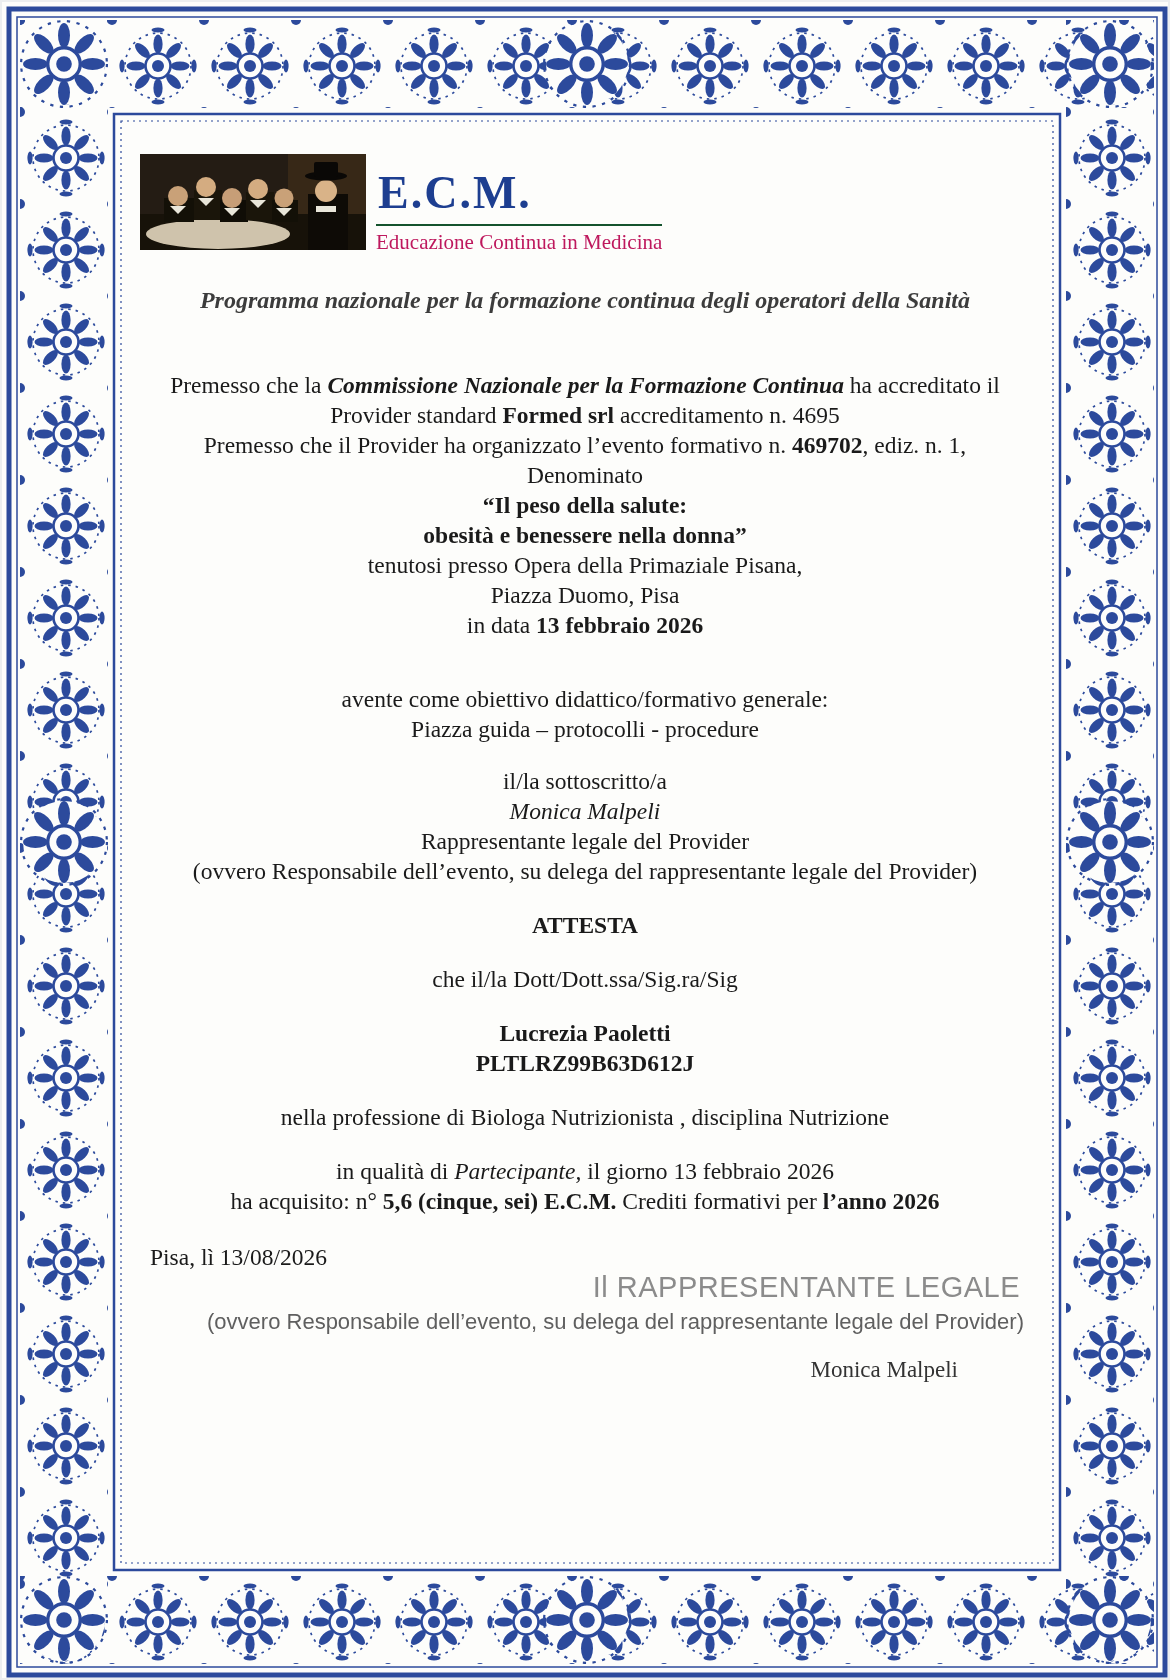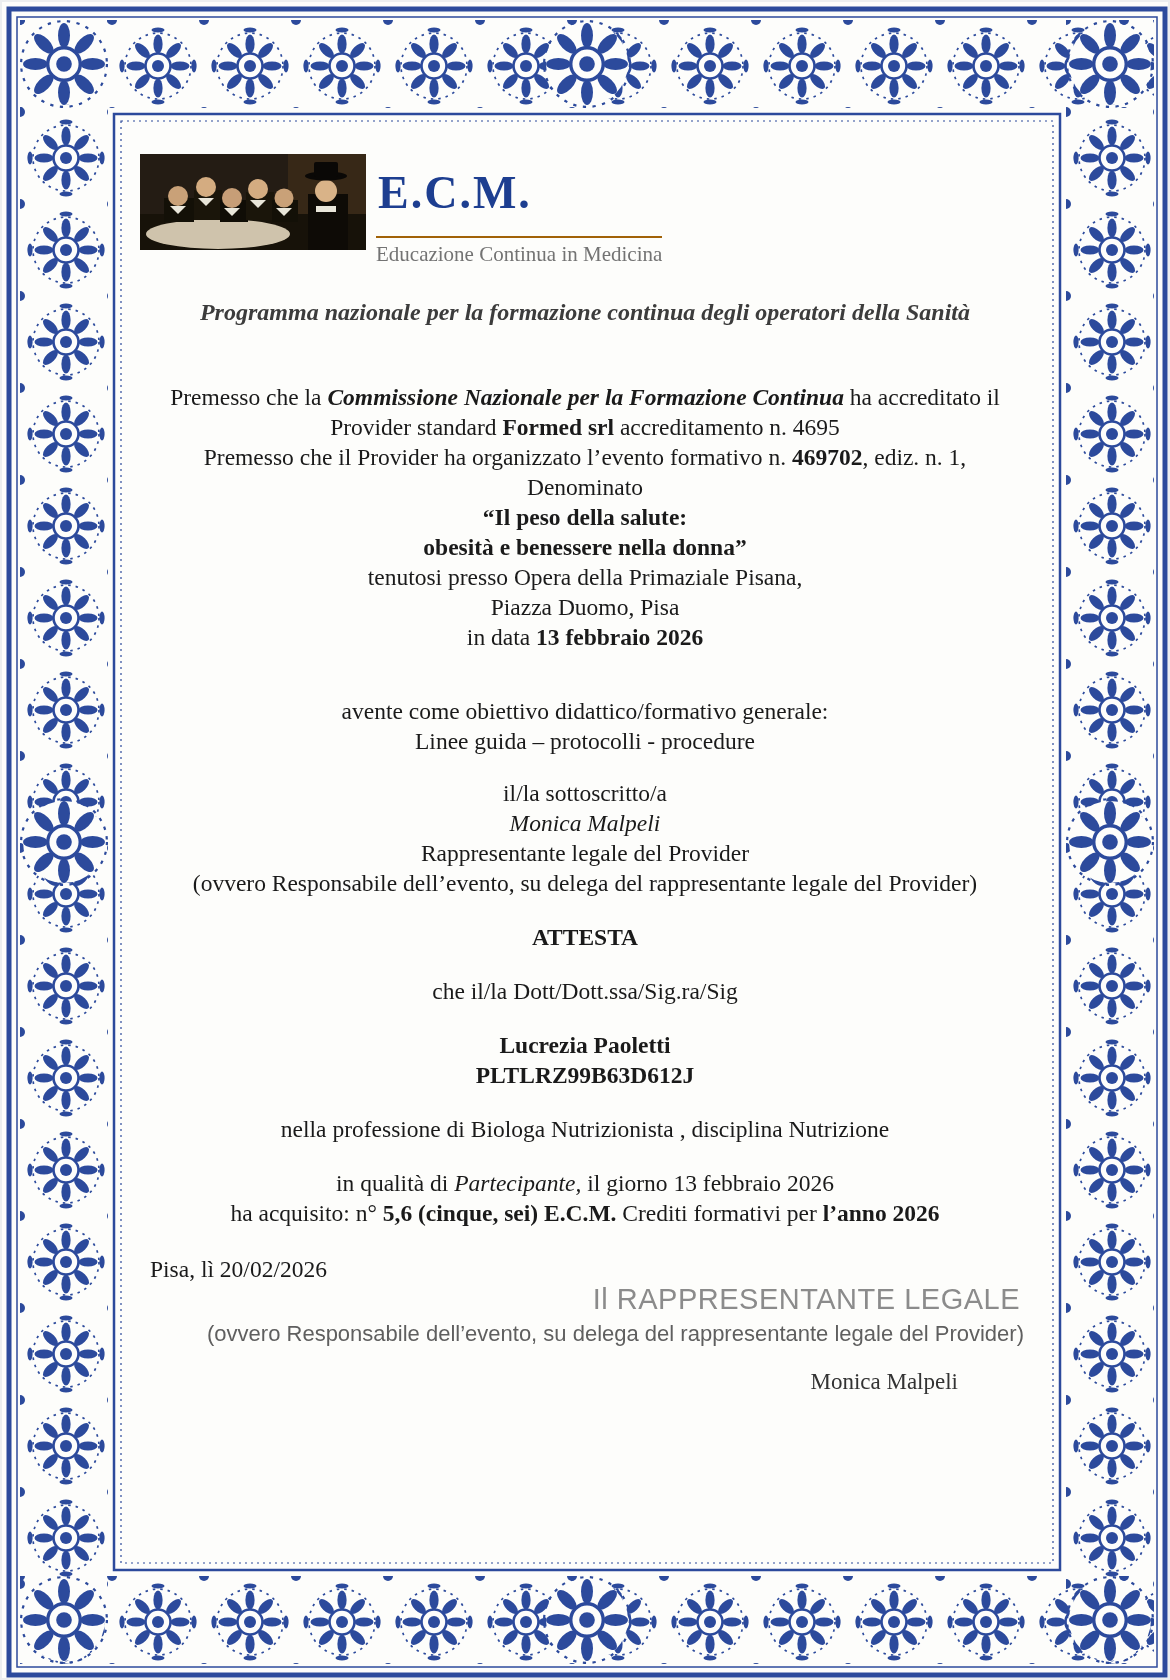--- a/index.html
+++ b/index.html
@@ -10,22 +10,22 @@
   }
   .page { position:absolute; left:2px; top:2px; width:1166px; height:1676px; background:#fdfdfb; }
   .border-svg { position:absolute; left:0; top:0; pointer-events:none; }
 
   .content { position:absolute; left:130px; right:130px; top:140px; bottom:120px; }
 
   .header-row { display:flex; justify-content:space-between; align-items:flex-start; padding:12px 14px 0 8px; }
   .ecm-logo { display:flex; align-items:flex-start; gap:10px; }
   .painting { width:226px; height:96px; display:block; flex:0 0 auto; }
   .ecm-text { padding-top:16px; }
-  .ecm-title { font-size:46px; font-weight:700; color:#1d3e90; letter-spacing:2px; line-height:1; padding:0 4px 20px 2px; border-bottom:2px solid #a16207; }
-  .ecm-sub { font-size:21px; color:#737373; padding-top:4px; }
+  .ecm-title { font-size:46px; font-weight:700; color:#1d3e90; letter-spacing:2px; line-height:1; padding:0 4px 8px 2px; border-bottom:2px solid #14532d; }
+  .ecm-sub { font-size:21px; color:#be185d; padding-top:4px; }
 
   .formed { text-align:center; padding-top:8px; width:180px; font-family:"Liberation Sans", sans-serif; }
   .dots { display:flex; justify-content:space-between; padding:0 10px 12px 10px; }
   .dot { width:9px; height:9px; border-radius:50%; display:inline-block; }
   .dot.teal { background:#57b3ab; } .dot.gray { background:#a7adb3; }
   .formed-word { font-size:28px; color:#8d959c; letter-spacing:9px; line-height:1; font-weight:400; white-space:nowrap; }
   .formed-word .m { color:#54b1a9; font-weight:700; }
   .formed-sub { font-size:11.5px; color:#4aa79f; letter-spacing:3px; margin-top:11px; white-space:nowrap; }
 
   .program { text-align:center; font-size:24px; font-weight:700; font-style:italic; color:#3c3c3c; margin-top:32px; }
@@ -164,41 +164,41 @@
       <div class="line"><span>Provider standard </span><span class="b">Formed srl</span><span> accreditamento n. 4695</span></div>
       <div class="line"><span>Premesso che il Provider ha organizzato l’evento formativo n. </span><span class="b">469702</span><span>, ediz. n. 1,</span></div>
       <div class="line">Denominato</div>
       <div class="line b">“Il peso della salute:</div>
       <div class="line b">obesità e benessere nella donna”</div>
       <div class="line">tenutosi presso Opera della Primaziale Pisana,</div>
       <div class="line">Piazza Duomo, Pisa</div>
       <div class="line"><span>in data </span><span class="b">13 febbraio 2026</span></div>
 
       <div class="line mt-44">avente come obiettivo didattico/formativo generale:</div>
-      <div class="line">Linee guida – protocolli - procedure</div>
+      <div class="line">Piazza guida – protocolli - procedure</div>
 
       <div class="line mt-22">il/la sottoscritto/a</div>
       <div class="line i">Monica Malpeli</div>
       <div class="line">Rappresentante legale del Provider</div>
       <div class="line">(ovvero Responsabile dell’evento, su delega del rappresentante legale del Provider)</div>
 
 
       <div class="line b mt-24">ATTESTA</div>
 
       <div class="line mt-24">che il/la Dott/Dott.ssa/Sig.ra/Sig</div>
 
       <div class="line b mt-24">Lucrezia  Paoletti</div>
       <div class="line b">PLTLRZ99B63D612J</div>
 
       <div class="line mt-24">nella professione di  Biologa Nutrizionista , disciplina  Nutrizione</div>
 
       <div class="line mt-24"><span>in qualità di </span><span class="i">Partecipante,</span><span> il giorno 13 febbraio 2026</span></div>
       <div class="line"><span>ha acquisito: n° </span><span class="b">5,6 (cinque, sei) E.C.M.</span><span> Crediti formativi per </span><span class="b">l’anno 2026</span></div>
 
-      <div class="line left mt-26">Pisa, lì 20/02/2026</div>
+      <div class="line left mt-26">Pisa, lì 13/08/2026</div>
 
       <div class="sig-title">Il RAPPRESENTANTE LEGALE</div>
       <div class="sig-delega">(ovvero Responsabile dell’evento, su delega del rappresentante legale del Provider)</div>
       <div class="sig-name">Monica Malpeli</div>
 
     </div>
   </div>
 </div>
 
 </body></html>

